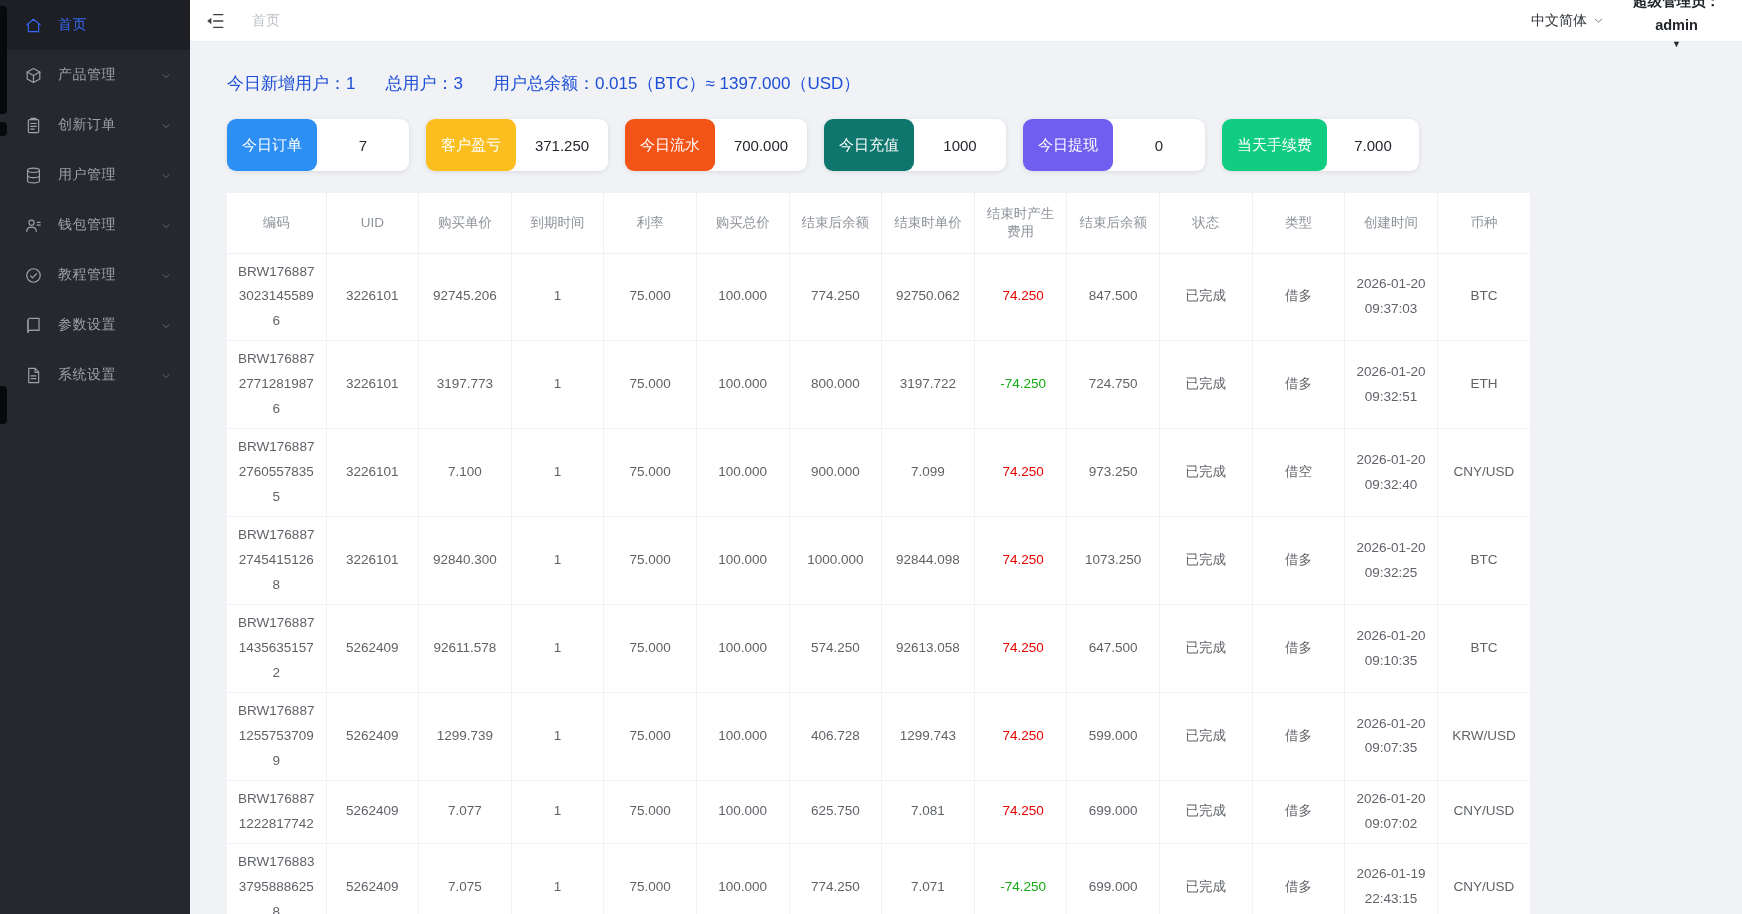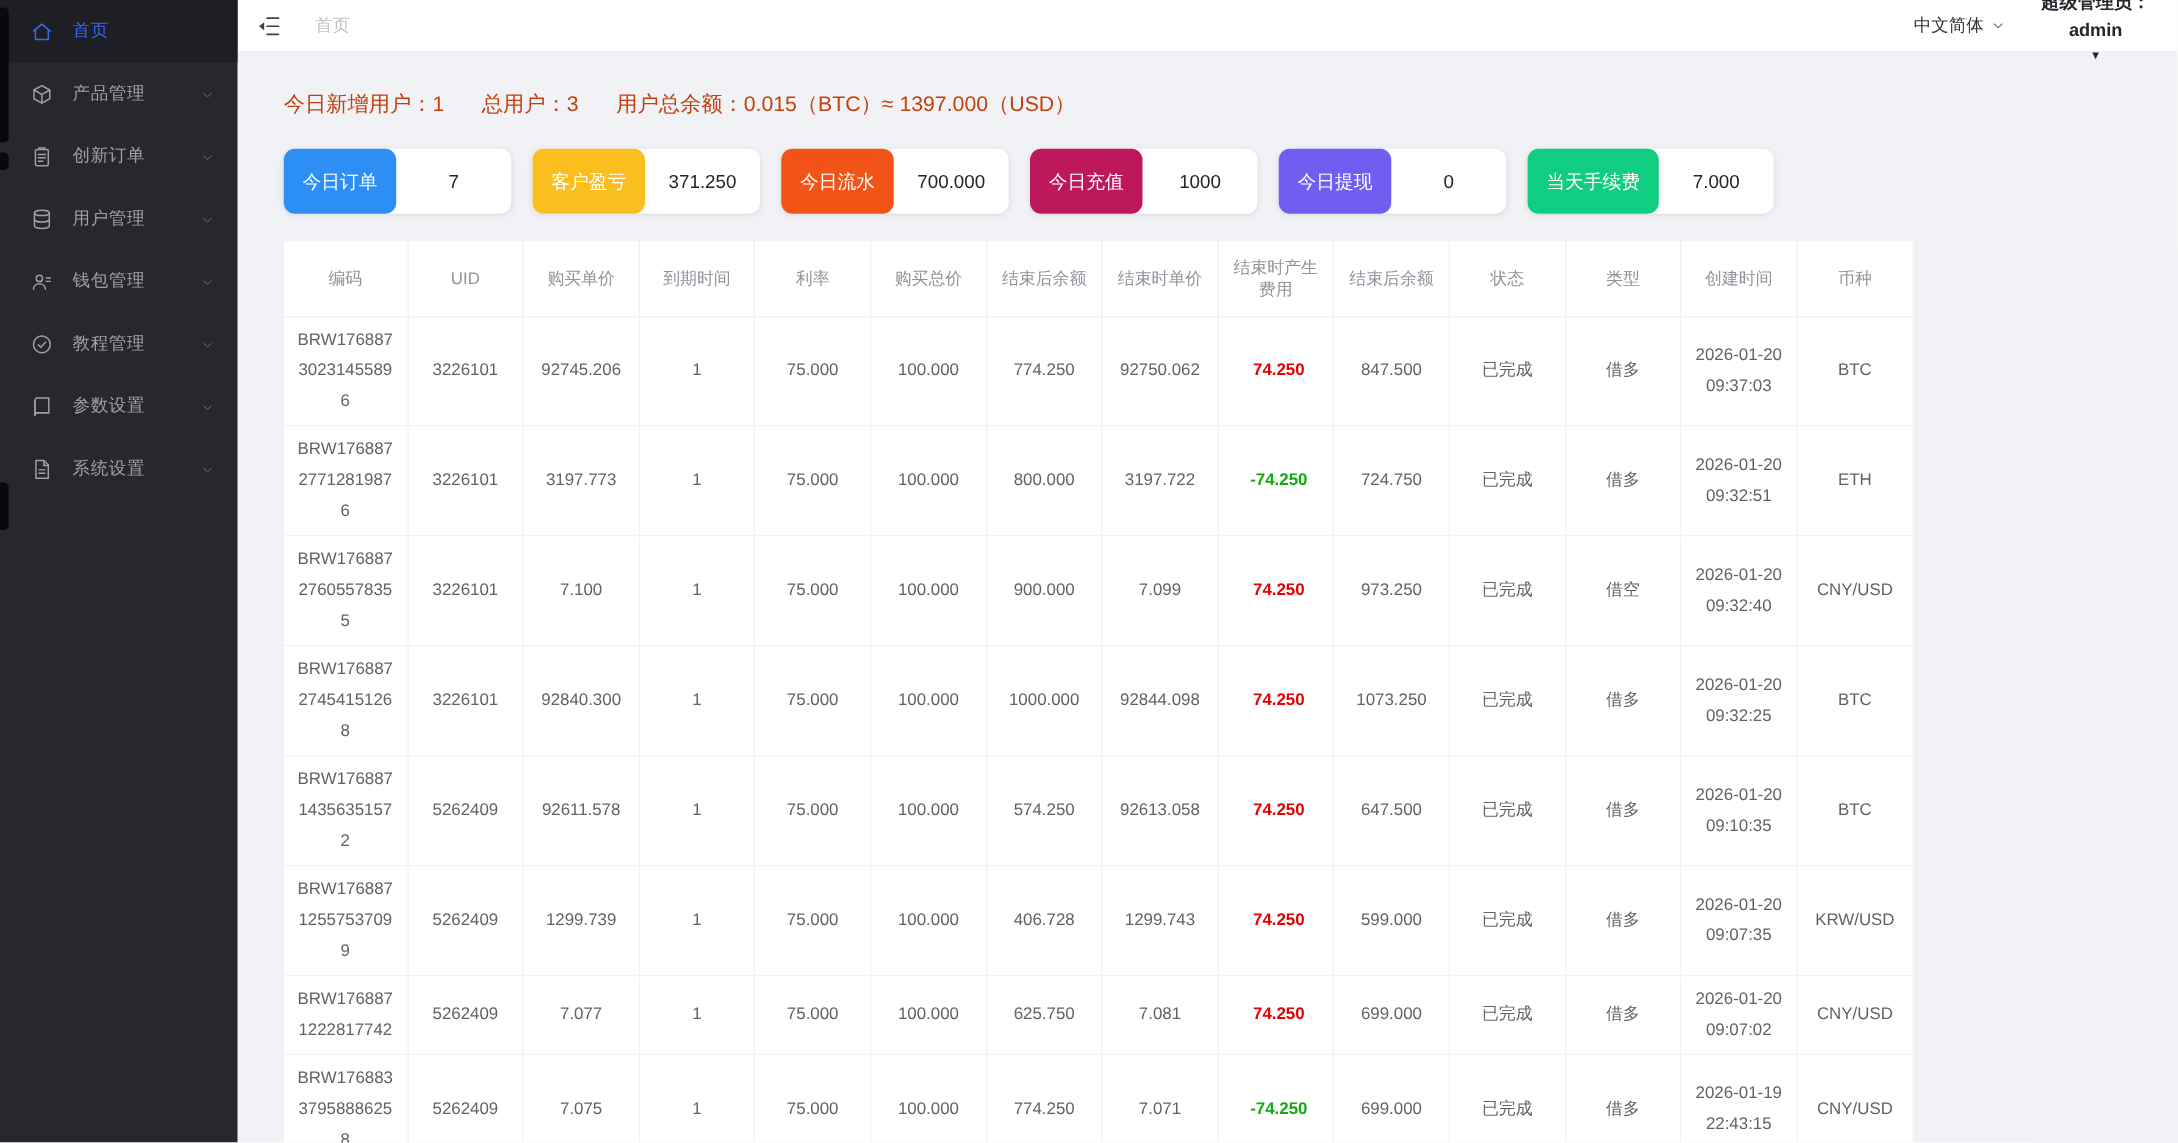--- a/index.html
+++ b/index.html
@@ -27,36 +27,36 @@
   .icon-btn { width:22px; height:22px; color:#3c4045; cursor:pointer; }
   .breadcrumb { margin-left:26px; font-size:14px; color:#bdc1c7; cursor:pointer; }
   .top-right { margin-left:auto; display:flex; align-items:center; gap:28px; }
   .lang { display:flex; align-items:center; gap:5px; font-size:14px; color:#2e3237; cursor:pointer; }
   .lang .chev { width:13px; height:13px; color:#5a5e64; }
   .admin { display:flex; align-items:center; gap:6px; font-size:14.5px; font-weight:700; color:#23272c; cursor:pointer;flex-direction:column; }
   .admin .caret { font-size:9px; color:#23272c; }
 
   
   .main { position:absolute; left:190px; top:42px; right:0; bottom:0; overflow:hidden; padding:30px 0 0 37px; }
-  .stats-line { font-size:17px; color:#c2410c; display:flex; gap:30px; }
+  .stats-line { font-size:17px; color:#1d4ed8; display:flex; gap:30px; }
   .stats-line .seg { white-space:nowrap; }
 
   .cards { display:flex; gap:17px; margin-top:24px; }
   .card { display:flex; align-items:stretch; height:52px; background:#fff; border-radius:9px; box-shadow:0 1px 5px rgba(0,0,0,.10); }
   .card .tag { color:#fff; font-size:15px; display:flex; align-items:center; padding:0 15px; border-radius:9px; white-space:nowrap; }
   .card .val { min-width:92px; display:flex; align-items:center; justify-content:center; font-size:15px; color:#23272c; padding:0 12px; }
 
   
   .table-wrap { margin-top:22px; width:1303px; background:#fff; }
   table { width:100%; border-collapse:collapse; table-layout:fixed; }
   th { height:60px; font-weight:400; font-size:13.5px; color:#8f949b; border-right:1px solid #eef0f3; border-bottom:1px solid #eef0f3; padding:4px 8px; text-align:center; }
   th:first-child { width:99px; }
   th:last-child, td:last-child { border-right:none; }
   td { height:63px; font-size:13.5px; color:#5f6368; text-align:center; border-right:1px solid #f0f2f5; border-bottom:1px solid #f0f2f5; padding:6px 8px; line-height:1.85; word-break:break-all; vertical-align:middle; }
-  td.fee { font-weight:700;padding-left:13px; }
+  td.fee { font-weight:400;padding-left:13px; }
 </style>
 </head>
 <body>
 
 <div class="edge-marker m1"></div>
 <div class="edge-marker m2"></div>
 <div class="edge-marker m3"></div>
 
 <nav class="sidebar" id="sidebar">
   <div class="side-item active">
@@ -189,21 +189,21 @@
     <span class="tag" style="background: rgb(251, 190, 31);">客户盈亏</span>
     <span class="val">371.250</span>
   </div>
 
   <div class="card">
     <span class="tag" style="background: rgb(242, 83, 22);">今日流水</span>
     <span class="val">700.000</span>
   </div>
 
   <div class="card">
-    <span class="tag" style="background: #be185d;">今日充值</span>
+    <span class="tag" style="background: #0f766e;">今日充值</span>
     <span class="val">1000</span>
   </div>
 
   <div class="card">
     <span class="tag" style="background: rgb(111, 94, 240);">今日提现</span>
     <span class="val">0</span>
   </div>
 
   <div class="card">
     <span class="tag" style="background: rgb(16, 205, 130);">当天手续费</span>

